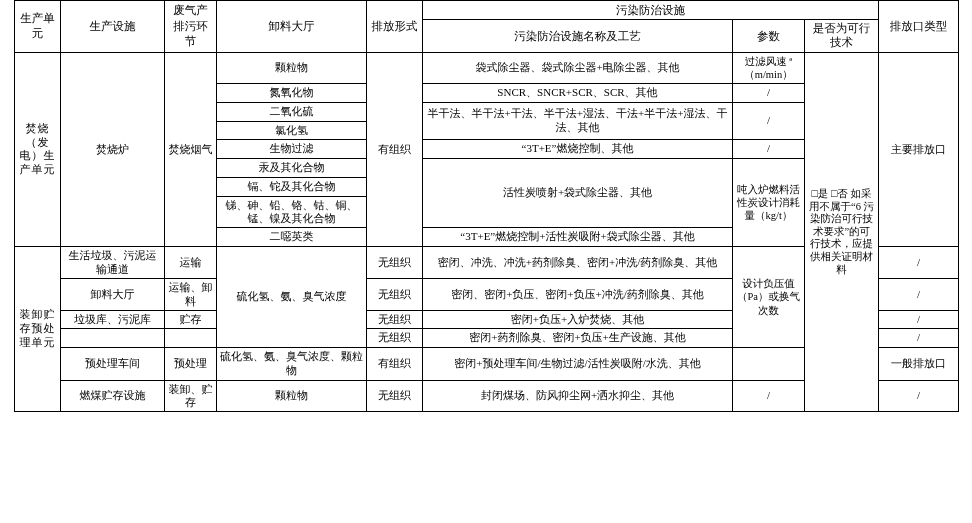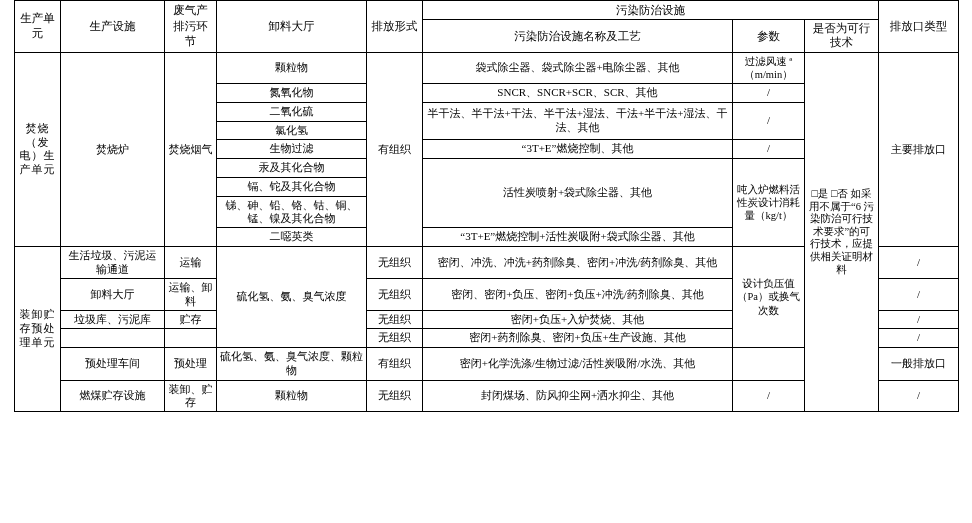--- a/index.html
+++ b/index.html
@@ -202,21 +202,21 @@
         <td></td>
         <td>无组织</td>
         <td>密闭+药剂除臭、密闭+负压+生产设施、其他</td>
         <td>/</td>
       </tr>
       <tr>
         <td>预处理车间</td>
         <td>预处理</td>
         <td>硫化氢、氨、臭气浓度、颗粒物</td>
         <td>有组织</td>
-        <td>密闭+化学洗涤/生物过滤/活性炭吸附/水洗、其他</td>
+        <td>密闭+预处理车间/生物过滤/活性炭吸附/水洗、其他</td>
         <td></td>
         <td>一般排放口</td>
       </tr>
       <tr>
         <td>燃煤贮存设施</td>
         <td class="tight">装卸、贮存</td>
         <td>颗粒物</td>
         <td>无组织</td>
         <td>封闭煤场、防风抑尘网+洒水抑尘、其他</td>
         <td>/</td>

